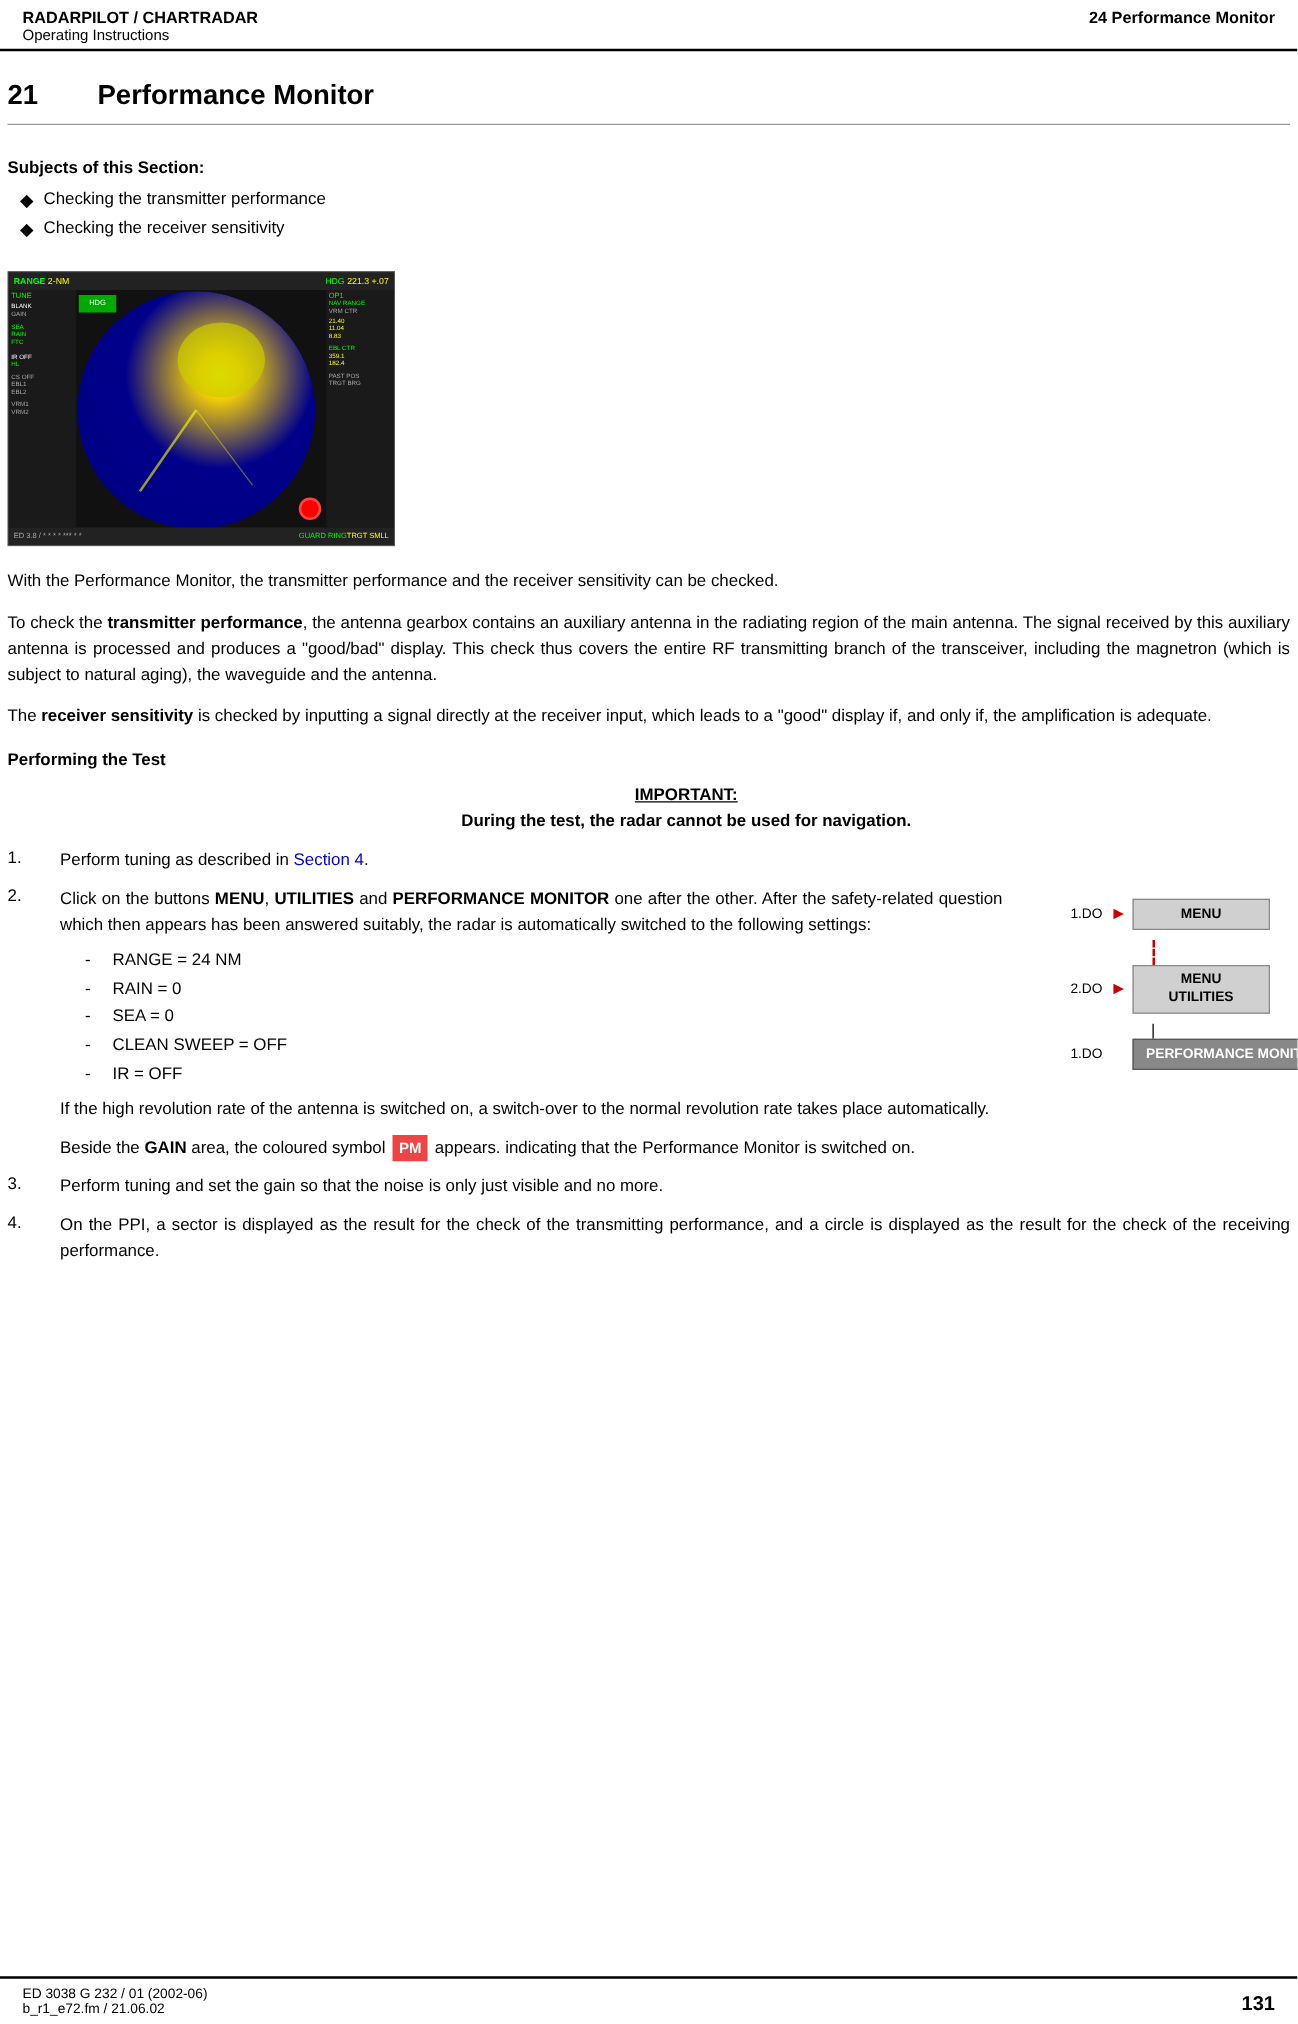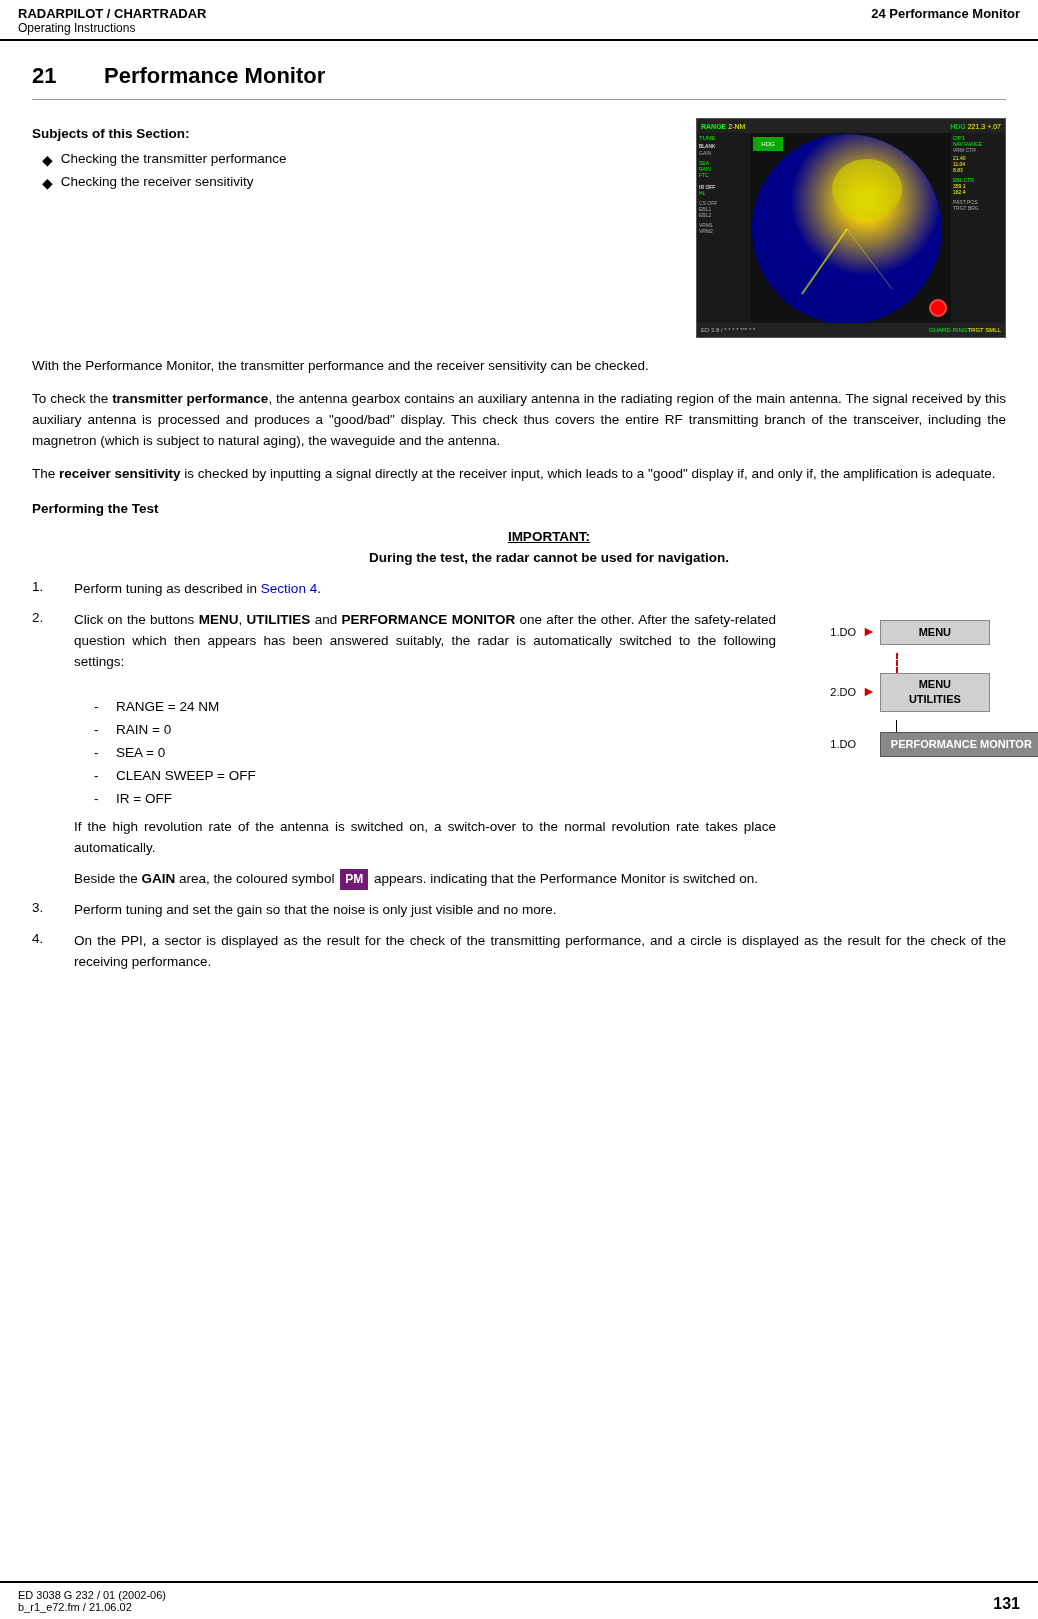--- a/index.html
+++ b/index.html
@@ -30,21 +30,21 @@
       font-size: 12px;
     }
     .header-right {
       font-size: 13px;
       font-weight: bold;
       text-align: right;
     }
 
     
     .content {
-      padding: 0 32px;
+      padding: 0 6px;
     }
 
     
     .chapter-title {
       display: flex;
       align-items: baseline;
       gap: 32px;
       padding: 22px 0 10px 0;
       border-bottom: 1px solid #999;
       margin-bottom: 18px;
@@ -57,20 +57,21 @@
     .chapter-name {
       font-size: 22px;
       font-weight: bold;
     }
 
     
     .intro-section {
       display: flex;
       gap: 20px;
       margin-bottom: 18px;
+      flex-direction: column;
     }
     .intro-text-left {
       flex: 1;
     }
     .subjects-title {
       font-weight: bold;
       margin-bottom: 10px;
       margin-top: 8px;
     }
     .bullet-item {
@@ -311,21 +312,21 @@
     }
     .settings-item {
       display: flex;
       gap: 10px;
     }
     .dash { min-width: 12px; }
 
     
     .pm-badge {
       display: inline-block;
-      background: #701a75;
+      background: #ef4444;
       color: #fff;
       font-weight: bold;
       font-size: 12px;
       padding: 1px 5px;
       margin: 0 2px;
     }
 
     
     .link {
       color: #0000cc;
@@ -462,21 +463,21 @@
     <div class="num-content">
       Perform tuning as described in <a class="link">Section 4</a>.
     </div>
   </div>
 
   <div class="numbered-item">
     <div class="num-label">2.</div>
     <div class="num-content">
       <div class="num-content-with-diagram">
         <div class="text-portion">
-          <div style="margin-bottom:24px;">
+          <div style="margin-bottom:6px;">
             Click on the buttons <span class="bold">MENU</span>, <span class="bold">UTILITIES</span> and <span class="bold">PERFORMANCE MONITOR</span> one after the other. After the safety-related question which then appears has been answered suitably, the radar is automatically switched to the following settings:
           </div>
           <div class="settings-list">
             <div class="settings-item">
               <span class="dash">-</span>
                 <span>RANGE = 24 NM</span>
             </div>
             <div class="settings-item">
               <span class="dash">-</span>
                 <span>RAIN = 0</span>

